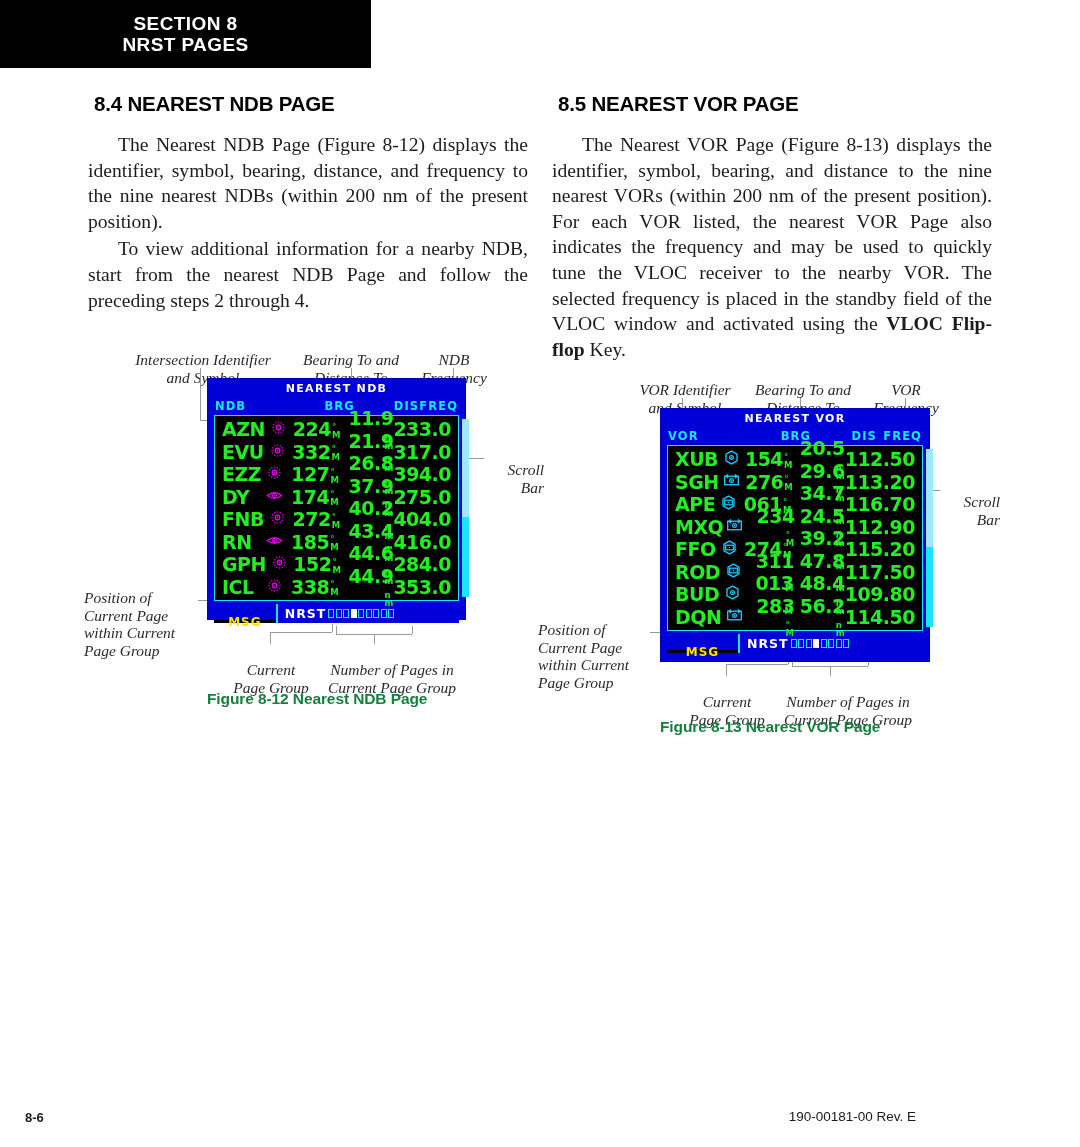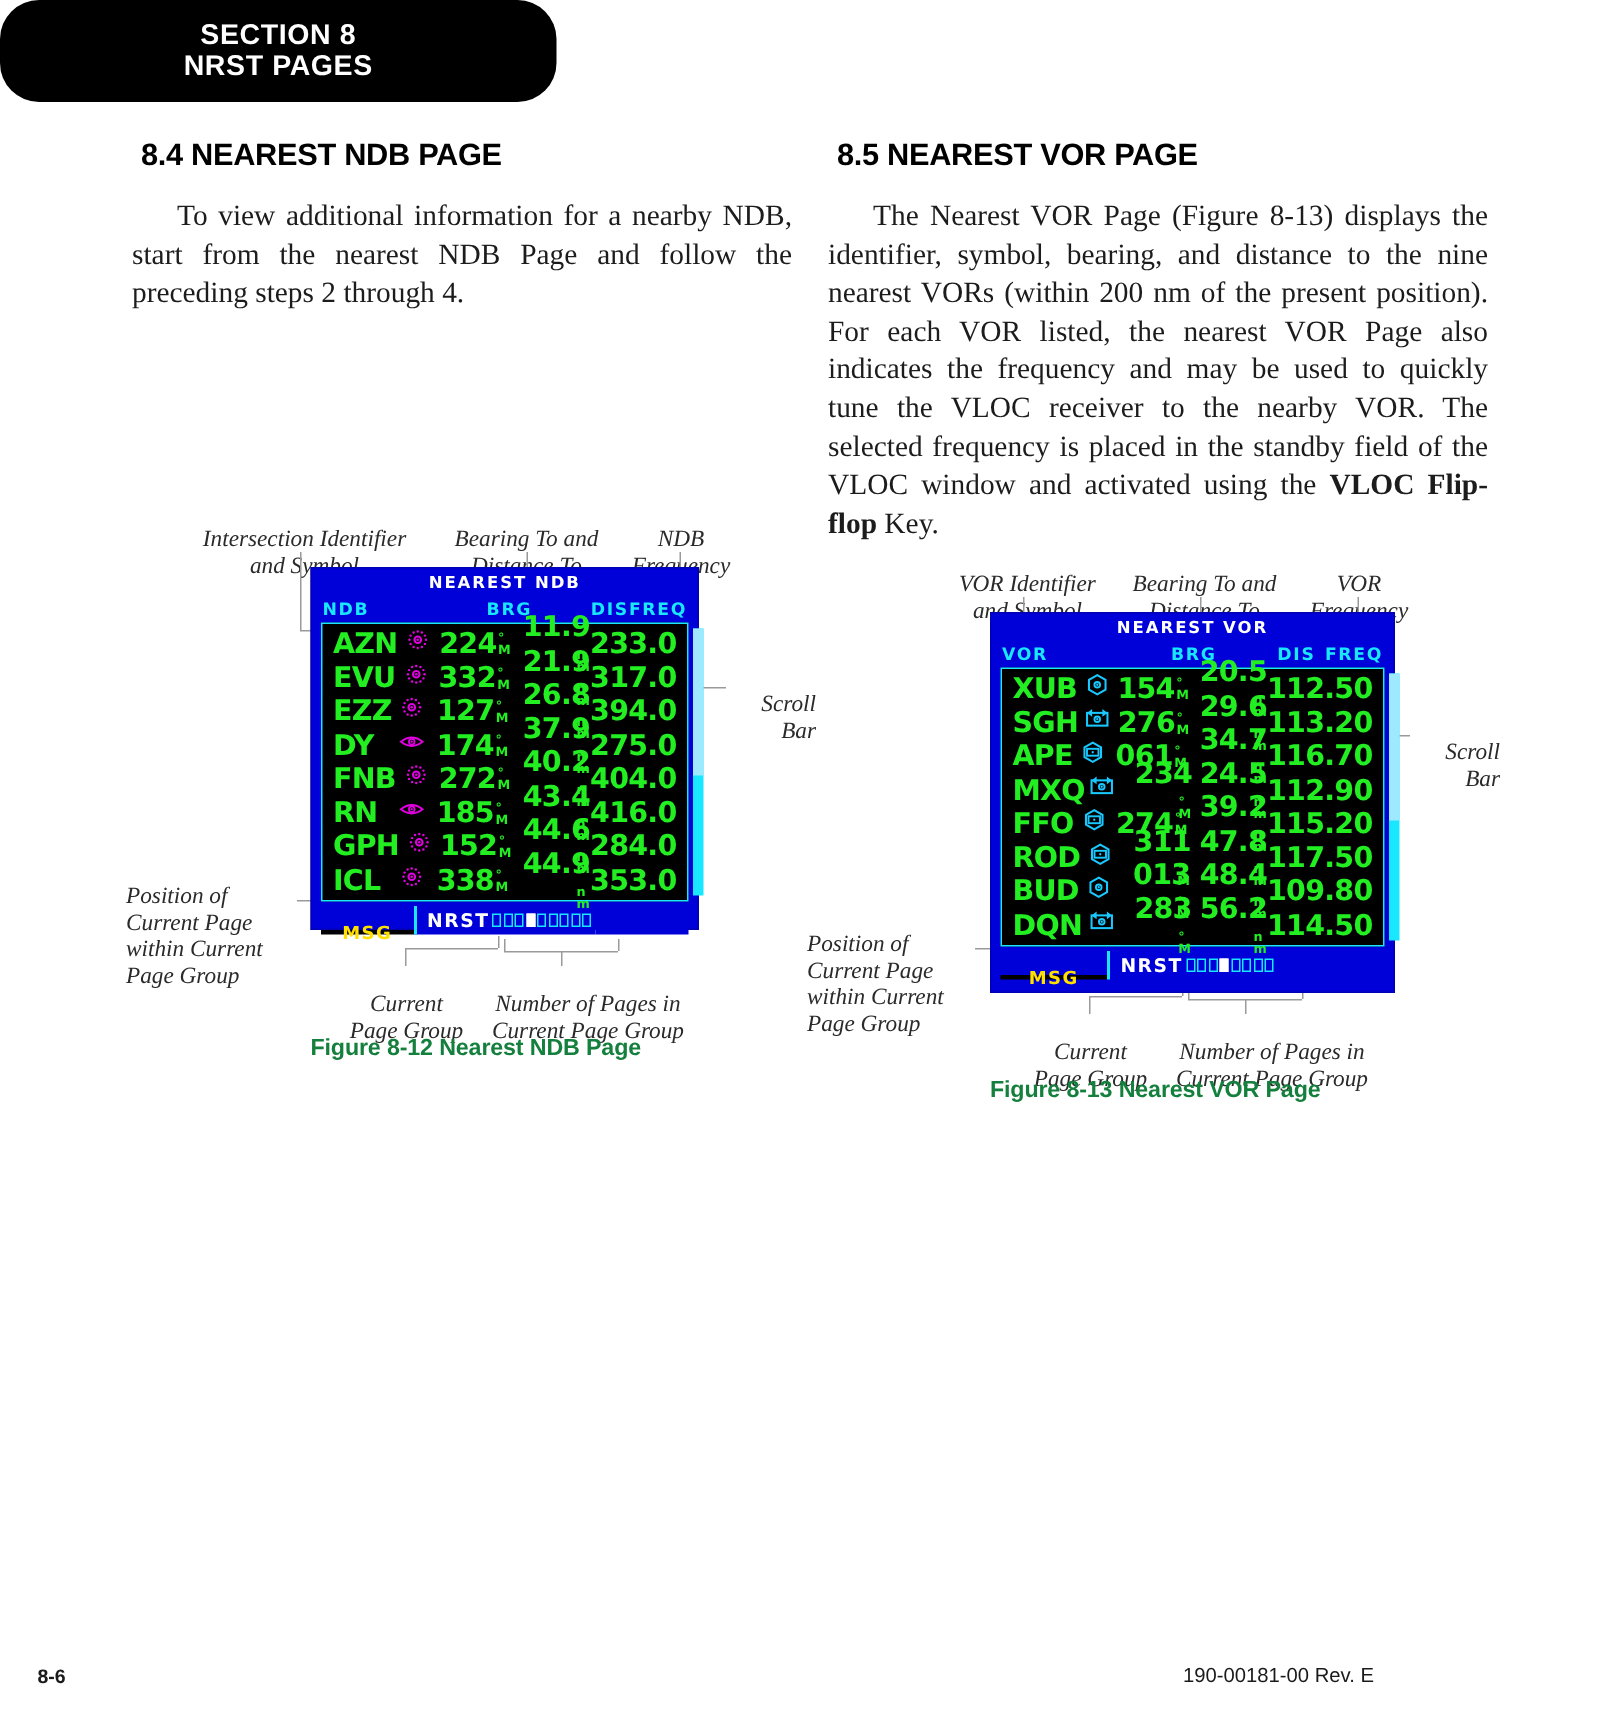--- a/index.html
+++ b/index.html
@@ -16,21 +16,20 @@
   
   .section-banner{
     position:absolute; left:0; top:0; width:371px; height:68px;
     background:#000000;
     display:flex; flex-direction:column;
     align-items:center; justify-content:center;
     font-family:"Liberation Sans", sans-serif;
     font-weight:bold;
     color:#ffffff;
     letter-spacing:.4px;
-    border-radius:26px;
   }
   .section-banner .l1{ font-size:19px; line-height:21px; }
   .section-banner .l2{ font-size:19px; line-height:21px; }
 
   
   .col{ position:absolute; top:92px; }
   .col-left{ left:88px; width:440px; }
   .col-right{ left:552px; width:440px; }
 
   h2.head{
@@ -178,20 +177,21 @@
 </head>
 <body>
 
 <div class="section-banner">
   <div class="l1">SECTION 8</div>
   <div class="l2">NRST PAGES</div>
 </div>
 
 <div class="col col-left">
   <h2 class="head">8.4  NEAREST NDB PAGE</h2>
+  <p class="body">The Nearest NDB Page (Figure 8-12) displays the identifier, symbol, bearing, distance, and frequency to the nine nearest NDBs (within 200 nm of the present position).</p>
   <p class="body">To view additional information for a nearby NDB, start from the nearest NDB Page and follow the preceding steps 2 through 4.</p>
 </div>
 
 <div class="col col-right">
   <h2 class="head">8.5  NEAREST VOR PAGE</h2>
   <p class="body"><span>The Nearest VOR Page (Figure 8-13) displays the identifier, symbol, bearing, and distance to the nine nearest VORs (within 200 nm of the present position). For each VOR listed, the nearest VOR Page also indicates the frequency and may be used to quickly tune the VLOC receiver to the nearby VOR.  The selected frequency is placed in the standby field of the VLOC window and activated using the </span><b>VLOC  Flip-flop</b><span> Key.</span></p>
 </div>
 
 <div class="anno c" style="left:128px; top:334px; width:150px;">Intersection Identifier
 and Symbol</div>

